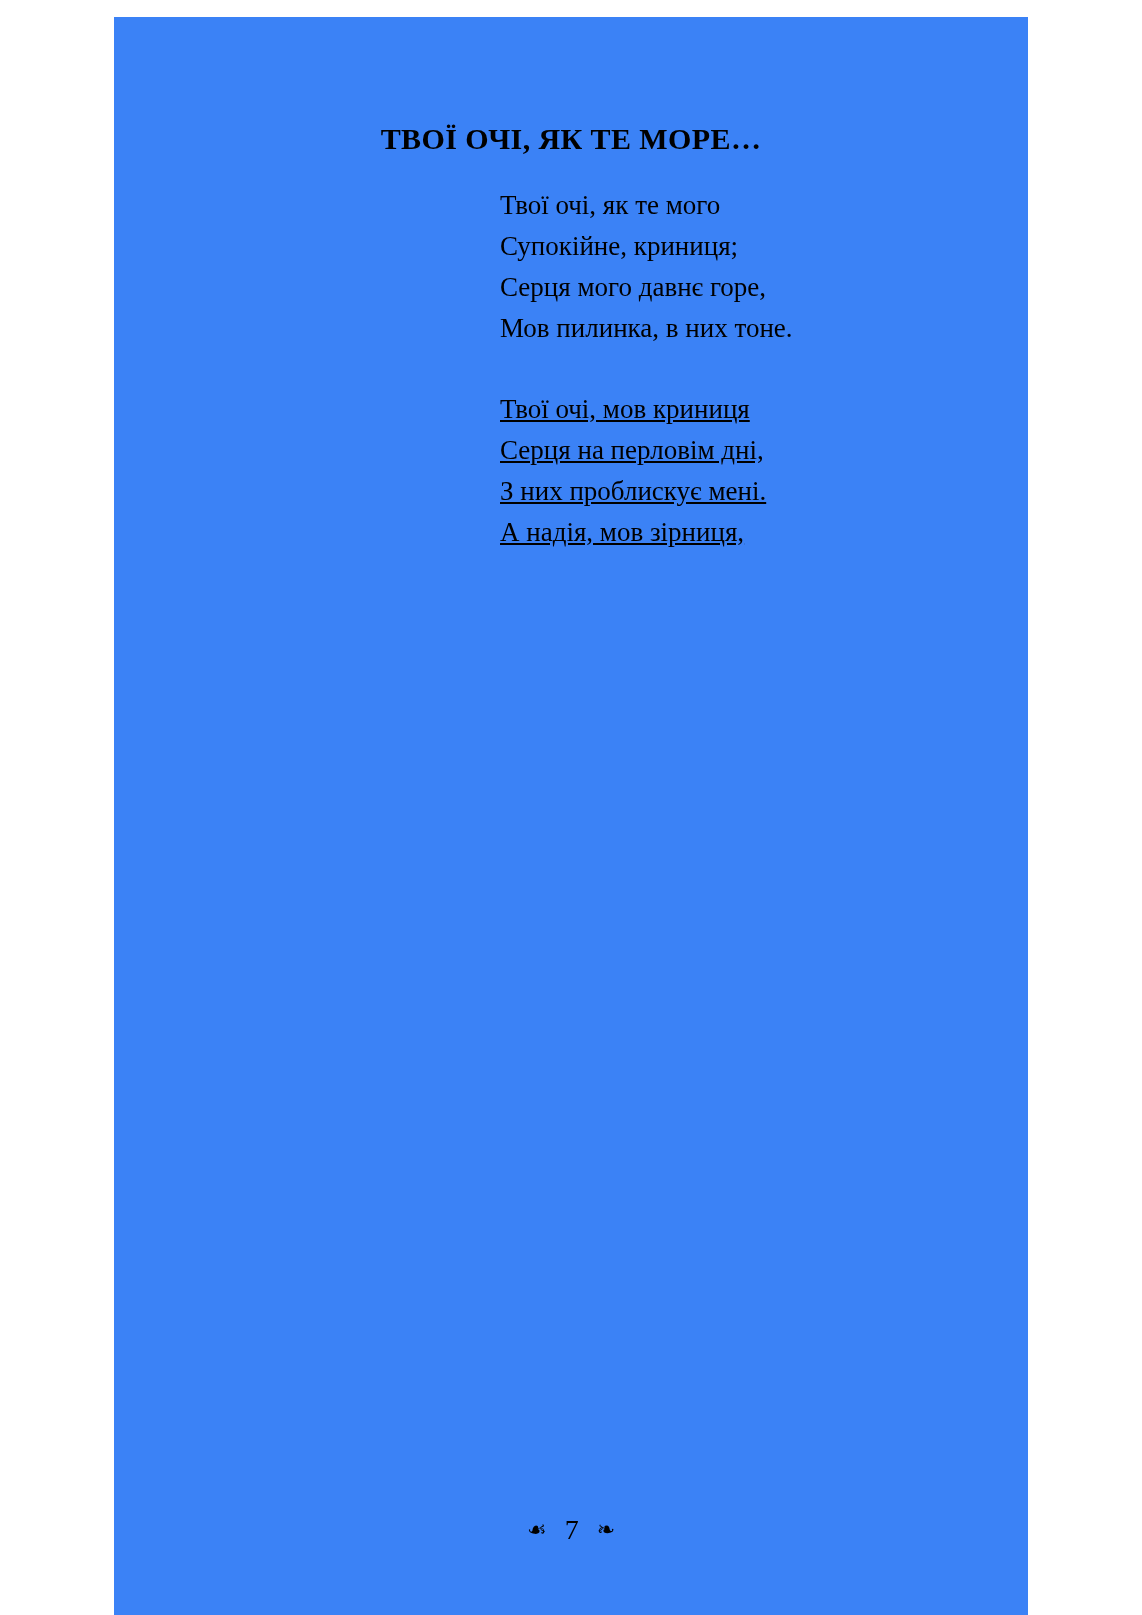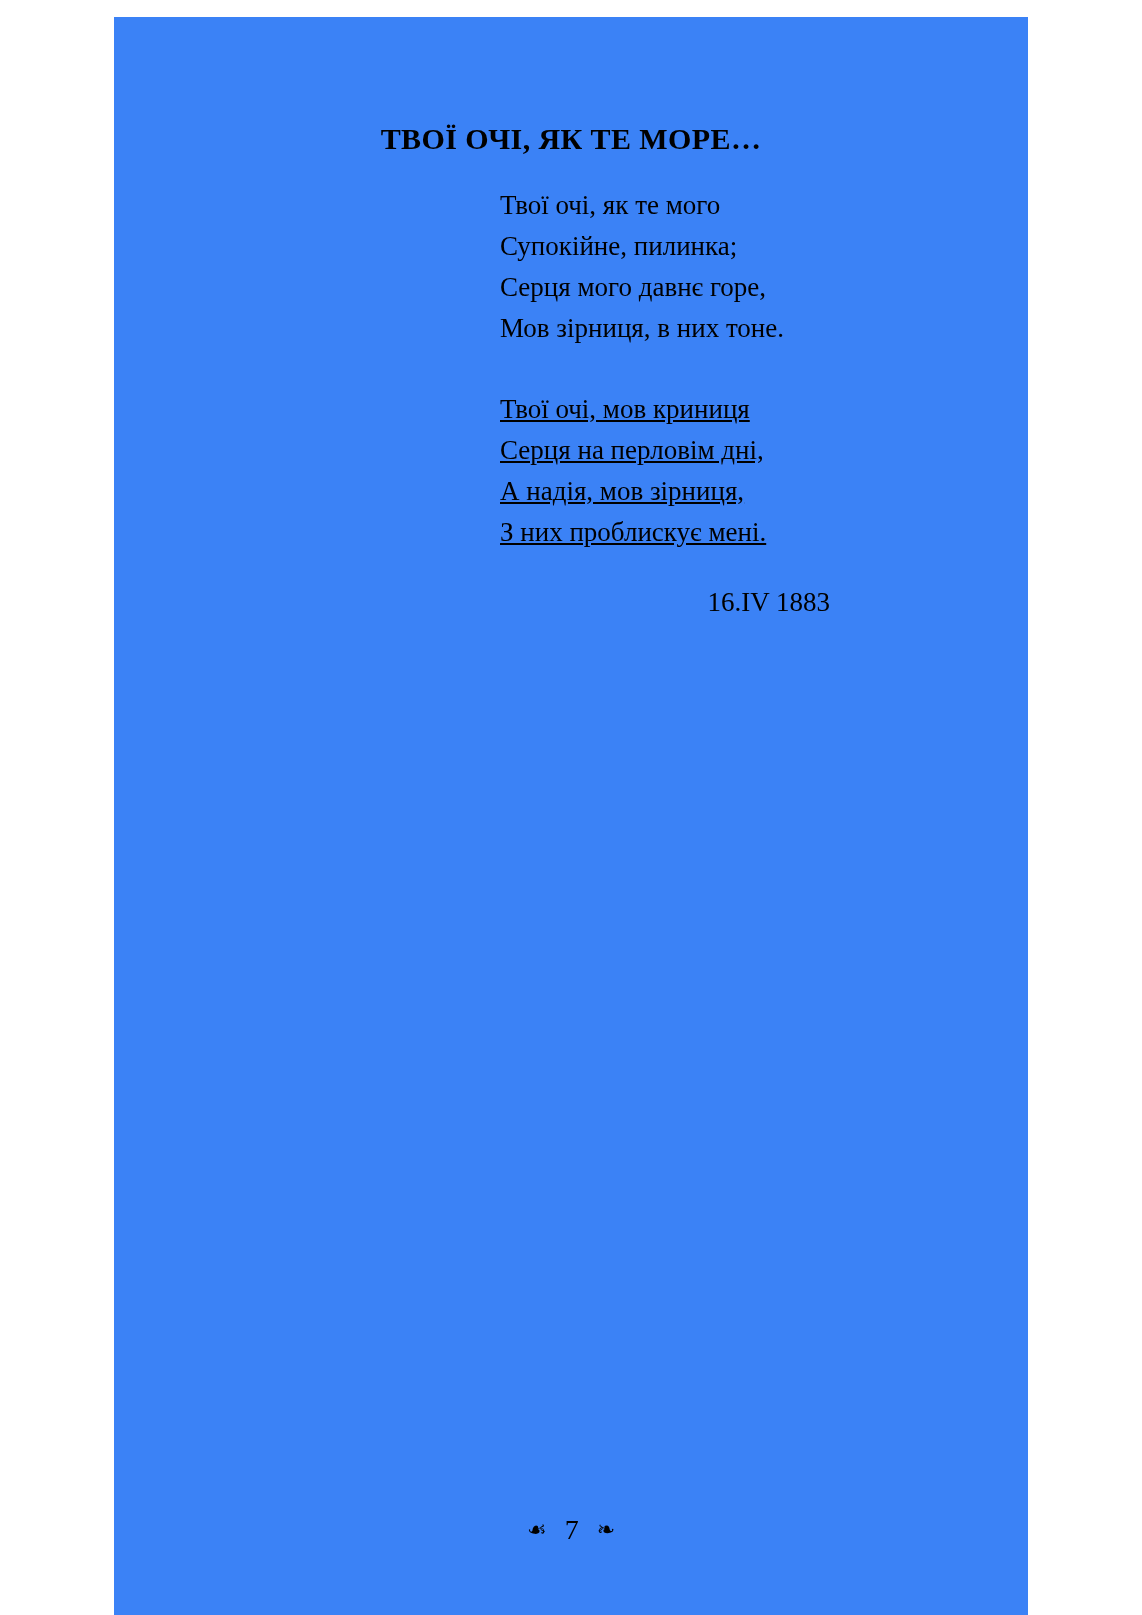--- a/index.html
+++ b/index.html
@@ -89,33 +89,32 @@
 <body>
 
 <div class="page">
 
   <div class="poem-title">ТВОЇ ОЧІ, ЯК ТЕ МОРЕ…</div>
 
   <div class="poem-body">
 
     <div class="stanza">
       <div class="verse-line">Твої очі, як те мого</div>
-      <div class="verse-line">Супокійне, пилинка;</div>
+      <div class="verse-line">Супокійне, криниця;</div>
       <div class="verse-line">Серця мого давнє горе,</div>
-      <div class="verse-line">Мов зірниця, в них тоне.</div>
+      <div class="verse-line">Мов пилинка, в них тоне.</div>
     </div>
 
     <div class="stanza">
       <div class="verse-line">Твої очі, мов криниця</div>
       <div class="verse-line">Серця на перловім дні,</div>
+      <div class="verse-line">З них проблискує мені.</div>
       <div class="verse-line">А надія, мов зірниця,</div>
-      <div class="verse-line">З них проблискує мені.</div>
     </div>
 
   </div>
 
-  <div class="poem-date">16.IV 1883</div>
 
   <div class="page-footer">
     <span class="orn left">☙</span><span class="page-number">7</span><span class="orn right">❧</span>
   </div>
 
 </div>
 
 </body></html>

